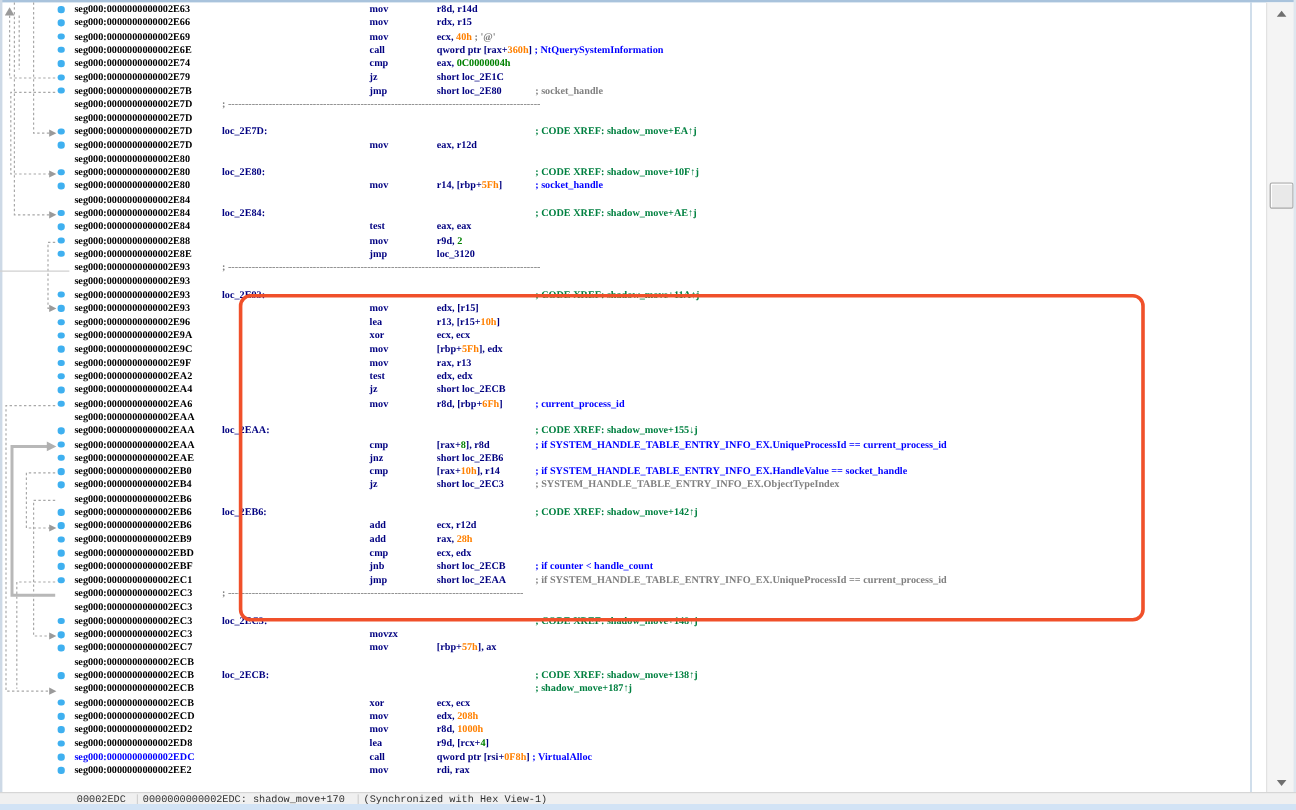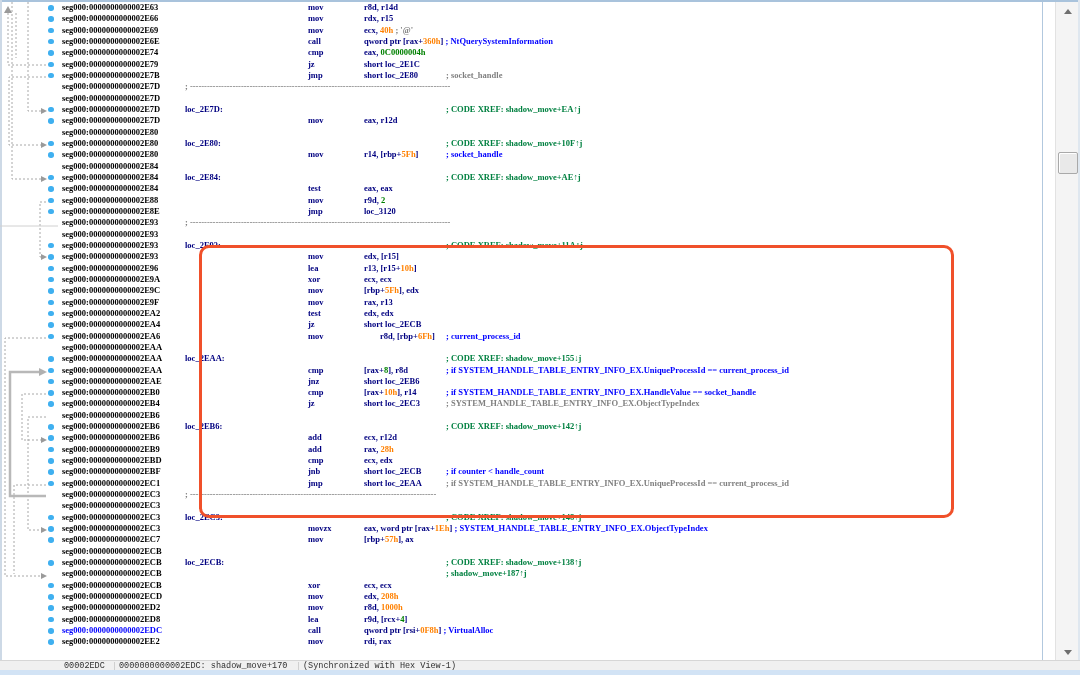--- a/index.html
+++ b/index.html
@@ -112,38 +112,38 @@
       <div class="line"><span class="addr">seg000:0000000000002E93</span><span class="fld" style="left: 185px;"><span class="c">; --------------------------------------------------------------------------------------------</span></span></div>
       <div class="line"><span class="addr">seg000:0000000000002E93</span></div>
       <div class="line"><span class="dotmark"></span><span class="addr">seg000:0000000000002E93</span><span class="fld" style="left: 185px;"><span class="k">loc_2E93:</span></span><span class="fld" style="left: 446px;"><span class="x">; CODE XREF: shadow_move+11A↑j</span></span></div>
       <div class="line"><span class="dotmark"></span><span class="addr">seg000:0000000000002E93</span><span class="fld" style="left: 308px;"><span class="k">mov</span></span><span class="fld" style="left: 364px;"><span class="k">edx, [r15]</span></span></div>
       <div class="line"><span class="dotmark"></span><span class="addr">seg000:0000000000002E96</span><span class="fld" style="left: 308px;"><span class="k">lea</span></span><span class="fld" style="left: 364px;"><span class="k">r13, [r15+</span><span class="n">10h</span><span class="k">]</span></span></div>
       <div class="line"><span class="dotmark"></span><span class="addr">seg000:0000000000002E9A</span><span class="fld" style="left: 308px;"><span class="k">xor</span></span><span class="fld" style="left: 364px;"><span class="k">ecx, ecx</span></span></div>
       <div class="line"><span class="dotmark"></span><span class="addr">seg000:0000000000002E9C</span><span class="fld" style="left: 308px;"><span class="k">mov</span></span><span class="fld" style="left: 364px;"><span class="k">[rbp+</span><span class="n">5Fh</span><span class="k">], edx</span></span></div>
       <div class="line"><span class="dotmark"></span><span class="addr">seg000:0000000000002E9F</span><span class="fld" style="left: 308px;"><span class="k">mov</span></span><span class="fld" style="left: 364px;"><span class="k">rax, r13</span></span></div>
       <div class="line"><span class="dotmark"></span><span class="addr">seg000:0000000000002EA2</span><span class="fld" style="left: 308px;"><span class="k">test</span></span><span class="fld" style="left: 364px;"><span class="k">edx, edx</span></span></div>
       <div class="line"><span class="dotmark"></span><span class="addr">seg000:0000000000002EA4</span><span class="fld" style="left: 308px;"><span class="k">jz</span></span><span class="fld" style="left: 364px;"><span class="k">short loc_2ECB</span></span></div>
-      <div class="line"><span class="dotmark"></span><span class="addr">seg000:0000000000002EA6</span><span class="fld" style="left: 308px;"><span class="k">mov</span></span><span class="fld" style="left: 380px;"><span class="k">r8d, [rbp+</span><span class="n">6Fh</span><span class="k">]</span></span><span class="fld" style="left: 446px;"><span class="B">; current_process_id</span></span></div>
+      <div class="line"><span class="dotmark"></span><span class="addr">seg000:0000000000002EA6</span><span class="fld" style="left: 308px;"><span class="k">mov</span></span><span class="fld" style="left: 364px;"><span class="k">r8d, [rbp+</span><span class="n">6Fh</span><span class="k">]</span></span><span class="fld" style="left: 446px;"><span class="B">; current_process_id</span></span></div>
       <div class="line"><span class="addr">seg000:0000000000002EAA</span></div>
       <div class="line"><span class="dotmark"></span><span class="addr">seg000:0000000000002EAA</span><span class="fld" style="left: 185px;"><span class="k">loc_2EAA:</span></span><span class="fld" style="left: 446px;"><span class="x">; CODE XREF: shadow_move+155↓j</span></span></div>
       <div class="line"><span class="dotmark"></span><span class="addr">seg000:0000000000002EAA</span><span class="fld" style="left: 308px;"><span class="k">cmp</span></span><span class="fld" style="left: 364px;"><span class="k">[rax+</span><span class="d">8</span><span class="k">], r8d</span></span><span class="fld" style="left: 446px;"><span class="B">; if SYSTEM_HANDLE_TABLE_ENTRY_INFO_EX.UniqueProcessId == current_process_id</span></span></div>
       <div class="line"><span class="dotmark"></span><span class="addr">seg000:0000000000002EAE</span><span class="fld" style="left: 308px;"><span class="k">jnz</span></span><span class="fld" style="left: 364px;"><span class="k">short loc_2EB6</span></span></div>
       <div class="line"><span class="dotmark"></span><span class="addr">seg000:0000000000002EB0</span><span class="fld" style="left: 308px;"><span class="k">cmp</span></span><span class="fld" style="left: 364px;"><span class="k">[rax+</span><span class="n">10h</span><span class="k">], r14</span></span><span class="fld" style="left: 446px;"><span class="B">; if SYSTEM_HANDLE_TABLE_ENTRY_INFO_EX.HandleValue == socket_handle</span></span></div>
       <div class="line"><span class="dotmark"></span><span class="addr">seg000:0000000000002EB4</span><span class="fld" style="left: 308px;"><span class="k">jz</span></span><span class="fld" style="left: 364px;"><span class="k">short loc_2EC3</span></span><span class="fld" style="left: 446px;"><span class="c">; SYSTEM_HANDLE_TABLE_ENTRY_INFO_EX.ObjectTypeIndex</span></span></div>
       <div class="line"><span class="addr">seg000:0000000000002EB6</span></div>
       <div class="line"><span class="dotmark"></span><span class="addr">seg000:0000000000002EB6</span><span class="fld" style="left: 185px;"><span class="k">loc_2EB6:</span></span><span class="fld" style="left: 446px;"><span class="x">; CODE XREF: shadow_move+142↑j</span></span></div>
       <div class="line"><span class="dotmark"></span><span class="addr">seg000:0000000000002EB6</span><span class="fld" style="left: 308px;"><span class="k">add</span></span><span class="fld" style="left: 364px;"><span class="k">ecx, r12d</span></span></div>
       <div class="line"><span class="dotmark"></span><span class="addr">seg000:0000000000002EB9</span><span class="fld" style="left: 308px;"><span class="k">add</span></span><span class="fld" style="left: 364px;"><span class="k">rax, </span><span class="n">28h</span></span></div>
       <div class="line"><span class="dotmark"></span><span class="addr">seg000:0000000000002EBD</span><span class="fld" style="left: 308px;"><span class="k">cmp</span></span><span class="fld" style="left: 364px;"><span class="k">ecx, edx</span></span></div>
       <div class="line"><span class="dotmark"></span><span class="addr">seg000:0000000000002EBF</span><span class="fld" style="left: 308px;"><span class="k">jnb</span></span><span class="fld" style="left: 364px;"><span class="k">short loc_2ECB</span></span><span class="fld" style="left: 446px;"><span class="B">; if counter &lt; handle_count</span></span></div>
       <div class="line"><span class="dotmark"></span><span class="addr">seg000:0000000000002EC1</span><span class="fld" style="left: 308px;"><span class="k">jmp</span></span><span class="fld" style="left: 364px;"><span class="k">short loc_2EAA</span></span><span class="fld" style="left: 446px;"><span class="c">; if SYSTEM_HANDLE_TABLE_ENTRY_INFO_EX.UniqueProcessId == current_process_id</span></span></div>
       <div class="line"><span class="addr">seg000:0000000000002EC3</span><span class="fld" style="left: 185px;"><span class="c">; ---------------------------------------------------------------------------------------</span></span></div>
       <div class="line"><span class="addr">seg000:0000000000002EC3</span></div>
       <div class="line"><span class="dotmark"></span><span class="addr">seg000:0000000000002EC3</span><span class="fld" style="left: 185px;"><span class="k">loc_2EC3:</span></span><span class="fld" style="left: 446px;"><span class="x">; CODE XREF: shadow_move+148↑j</span></span></div>
-      <div class="line"><span class="dotmark"></span><span class="addr">seg000:0000000000002EC3</span><span class="fld" style="left: 308px;"><span class="k">movzx</span></span><span class="fld" style="left: 364px;"><span class="k">eax, word ptr [rax+</span><span class="n">1Eh</span><span class="k">] </span><span class="B">; SYSTEM_HANDLE_TABLE_ENTRY_INFO_EX.ObjectTypeIndex</span></span></div>
+      <div class="line"><span class="dotmark"></span><span class="addr">seg000:0000000000002EC3</span><span class="fld" style="left: 308px;"><span class="k">movzx</span></span></div>
       <div class="line"><span class="dotmark"></span><span class="addr">seg000:0000000000002EC7</span><span class="fld" style="left: 308px;"><span class="k">mov</span></span><span class="fld" style="left: 364px;"><span class="k">[rbp+</span><span class="n">57h</span><span class="k">], ax</span></span></div>
       <div class="line"><span class="addr">seg000:0000000000002ECB</span></div>
       <div class="line"><span class="dotmark"></span><span class="addr">seg000:0000000000002ECB</span><span class="fld" style="left: 185px;"><span class="k">loc_2ECB:</span></span><span class="fld" style="left: 446px;"><span class="x">; CODE XREF: shadow_move+138↑j</span></span></div>
       <div class="line"><span class="addr">seg000:0000000000002ECB</span><span class="fld" style="left: 446px;"><span class="x">; shadow_move+187↑j</span></span></div>
       <div class="line"><span class="dotmark"></span><span class="addr">seg000:0000000000002ECB</span><span class="fld" style="left: 308px;"><span class="k">xor</span></span><span class="fld" style="left: 364px;"><span class="k">ecx, ecx</span></span></div>
       <div class="line"><span class="dotmark"></span><span class="addr">seg000:0000000000002ECD</span><span class="fld" style="left: 308px;"><span class="k">mov</span></span><span class="fld" style="left: 364px;"><span class="k">edx, </span><span class="n">208h</span></span></div>
       <div class="line"><span class="dotmark"></span><span class="addr">seg000:0000000000002ED2</span><span class="fld" style="left: 308px;"><span class="k">mov</span></span><span class="fld" style="left: 364px;"><span class="k">r8d, </span><span class="n">1000h</span></span></div>
       <div class="line"><span class="dotmark"></span><span class="addr">seg000:0000000000002ED8</span><span class="fld" style="left: 308px;"><span class="k">lea</span></span><span class="fld" style="left: 364px;"><span class="k">r9d, [rcx+</span><span class="d">4</span><span class="k">]</span></span></div>
       <div class="line"><span class="dotmark"></span><span class="addr cur">seg000:0000000000002EDC</span><span class="fld" style="left: 308px;"><span class="k">call</span></span><span class="fld" style="left: 364px;"><span class="k">qword ptr [rsi+</span><span class="n">0F8h</span><span class="k">] </span><span class="B">; VirtualAlloc</span></span></div>
       <div class="line"><span class="dotmark"></span><span class="addr">seg000:0000000000002EE2</span><span class="fld" style="left: 308px;"><span class="k">mov</span></span><span class="fld" style="left: 364px;"><span class="k">rdi, rax</span></span></div>

